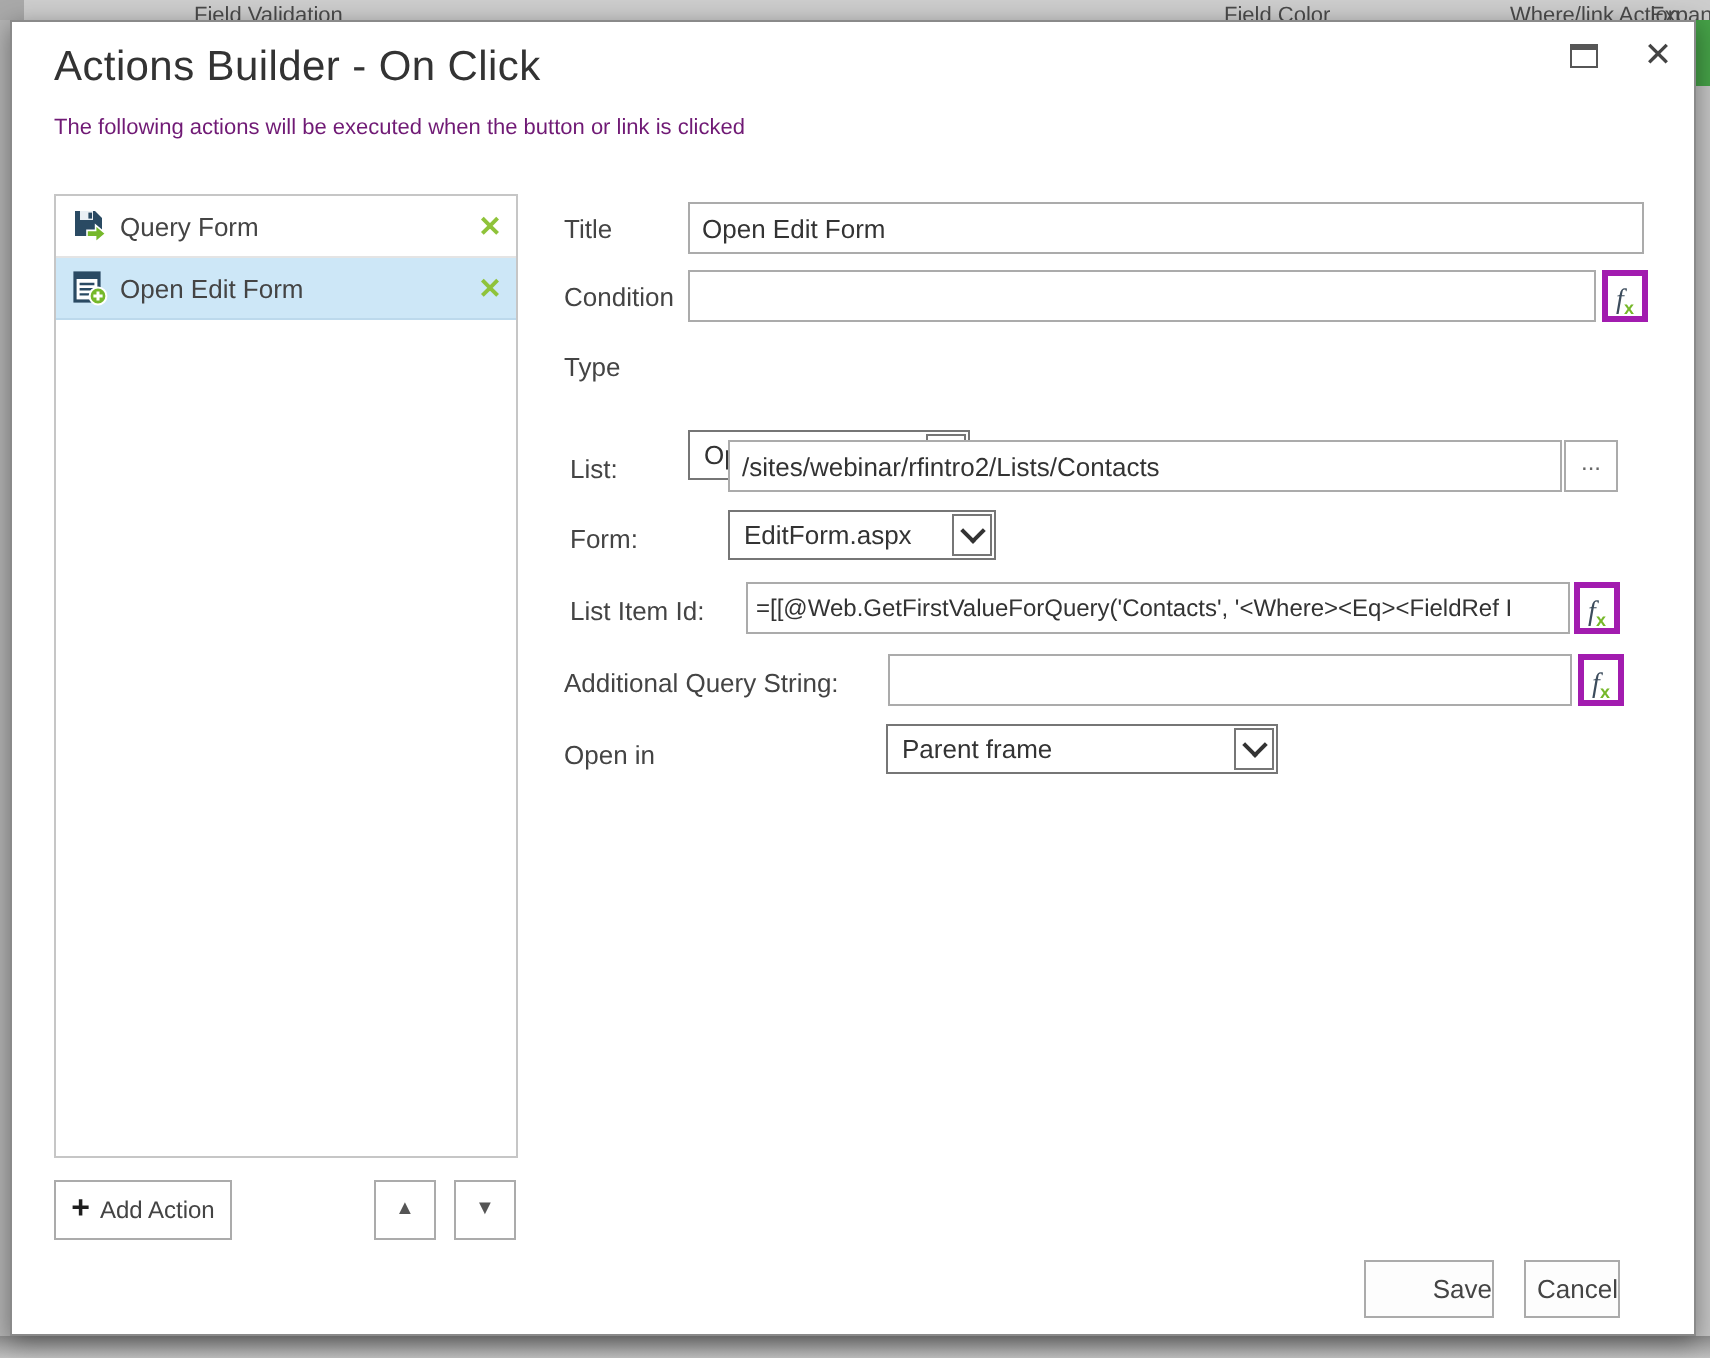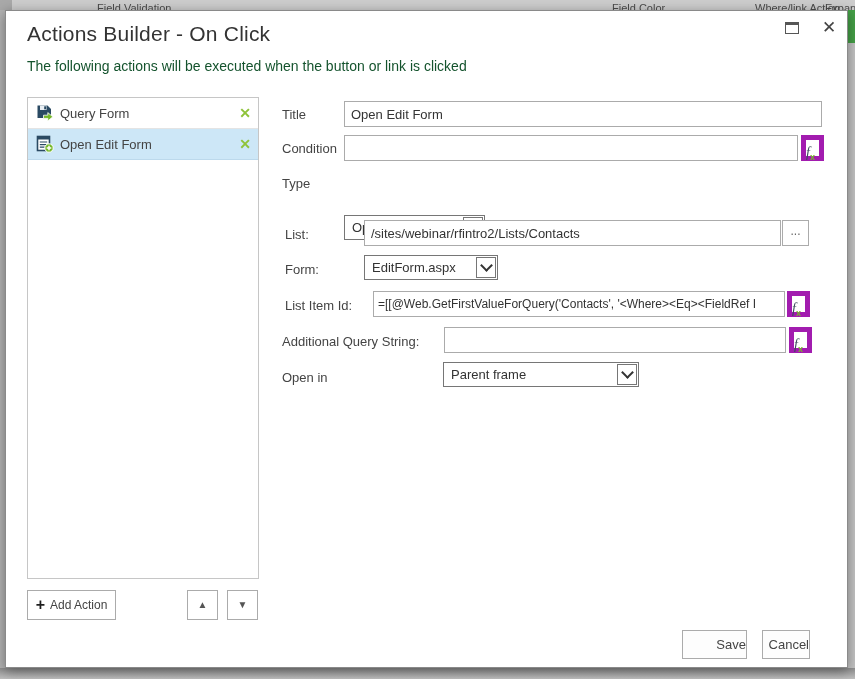--- a/index.html
+++ b/index.html
@@ -20,21 +20,21 @@
   
   .dialog { position:absolute; left:5px; top:10px; width:843px; height:658px;
     background:#fff; border:1px solid #8a8a8a; box-shadow:0 3px 12px rgba(0,0,0,.40); z-index:1; }
 
   .dlg-title { position:absolute; left:21px; top:11px; font-size:21px; font-weight:400;
     color:#333; letter-spacing:.2px; }
   .btn-max { position:absolute; left:779px; top:11px; width:14px; height:12px;
     border:1px solid #565656; border-top:3px solid #565656; cursor:pointer; background:#fff; }
   .btn-close { position:absolute; left:811px; top:5px; width:24px; height:24px;
     font-size:17px; color:#444; text-align:center; line-height:24px; cursor:pointer; }
-  .dlg-subtitle { position:absolute; left:21px; top:47px; font-size:14px; color:#14532d; }
+  .dlg-subtitle { position:absolute; left:21px; top:47px; font-size:11px; color:#701a75; }
 
   
   .action-list { position:absolute; left:21px; top:86px; width:232px; height:482px;
     border:1px solid #c6c6c6; background:#fff; }
   .al-row { position:relative; height:31px; display:flex; align-items:center;
     border-bottom:1px solid #e4e4e4; cursor:pointer; }
   .al-row.selected { background:#cde7f7; border-bottom:1px solid #bcd9ec; }
   .al-icon { width:18px; height:18px; margin:0 6px 0 8px; flex:0 0 auto; }
   .al-label { font-size:13px; color:#444; flex:1; white-space:nowrap; overflow:hidden; }
   .al-del { width:26px; text-align:center; font-size:14px; font-weight:700;
@@ -47,22 +47,22 @@
   .btn-add .lbl { font-size:12px; color:#444; }
   .btn-move { position:absolute; top:579px; width:31px; height:30px; border:1px solid #ababab;
     background:#fff; font-size:10px; color:#555; text-align:center; line-height:28px; cursor:pointer; }
   .btn-up { left:181px; } .btn-down { left:221px; }
 
   
   .flabel { position:absolute; font-size:13px; color:#444; white-space:nowrap; }
   .tin { position:absolute; height:26px; border:1px solid #ababab; background:#fff;
     font-family:"Liberation Sans", sans-serif; font-size:13px; color:#333;
     padding:0 6px; outline:none; }
-  .fxbtn { position:absolute; width:23px; height:26px; border:5px solid #a21caf;
-    background:#fff; cursor:pointer; line-height:24px; }
+  .fxbtn { position:absolute; width:23px; height:26px; border:3px solid #a21caf;
+    background:#fff; cursor:pointer; text-align:center; line-height:24px; }
   .fxbtn i { font-family:"Liberation Serif", serif; font-size:14px; font-style:italic; color:#3c4c5c; }
   .fxbtn .sub { font-size:9px; color:#76b82a; font-weight:700; vertical-align:-3px; }
   .fsel { position:absolute; border:1px solid #767676; background:#fff;
     display:flex; align-items:stretch; cursor:pointer; }
   .fsel .txt { flex:1; font-size:13px; color:#333; padding:0 7px; display:flex;
     align-items:center; white-space:nowrap; overflow:hidden; }
   .fsel .arrowbox { width:20px; margin:1px; border:1px solid #767676; background:#fff;
     display:flex; align-items:center; justify-content:center; }
   .chev { width:9px; height:9px; border-right:2px solid #333; border-bottom:2px solid #333;
     transform:rotate(45deg); margin-top:-4px; }

